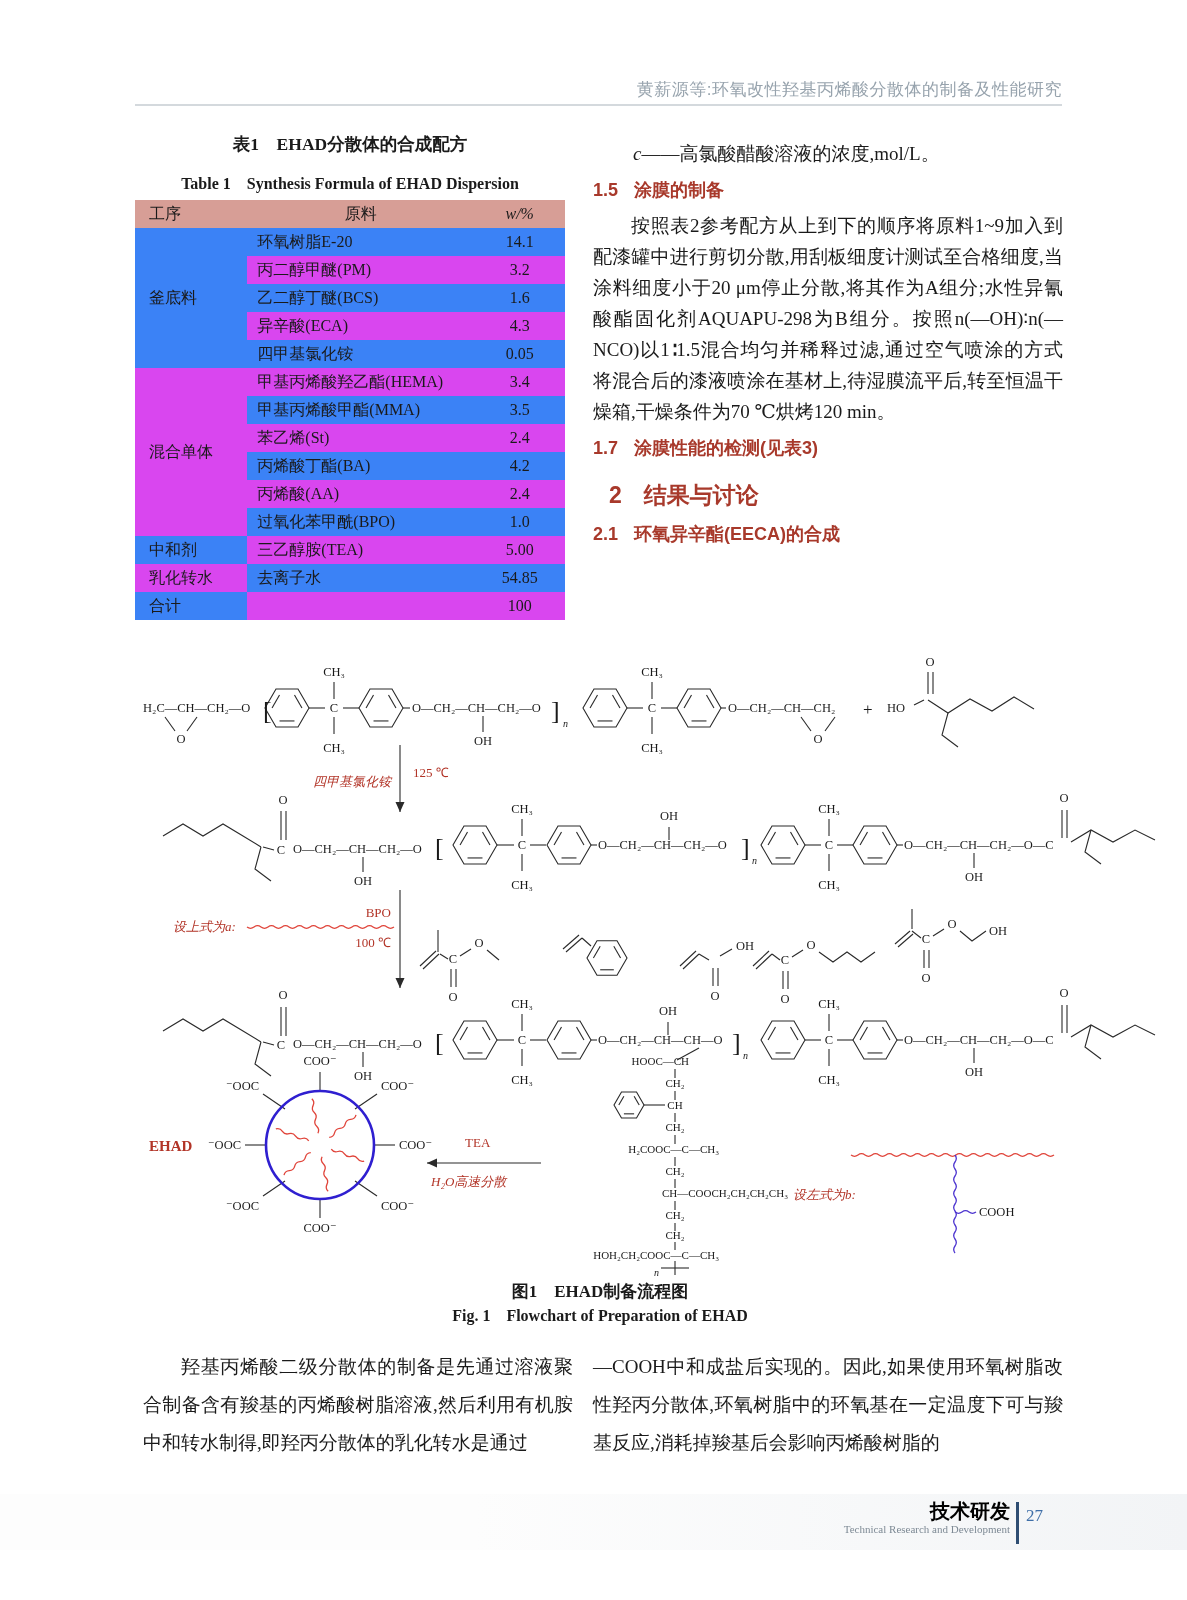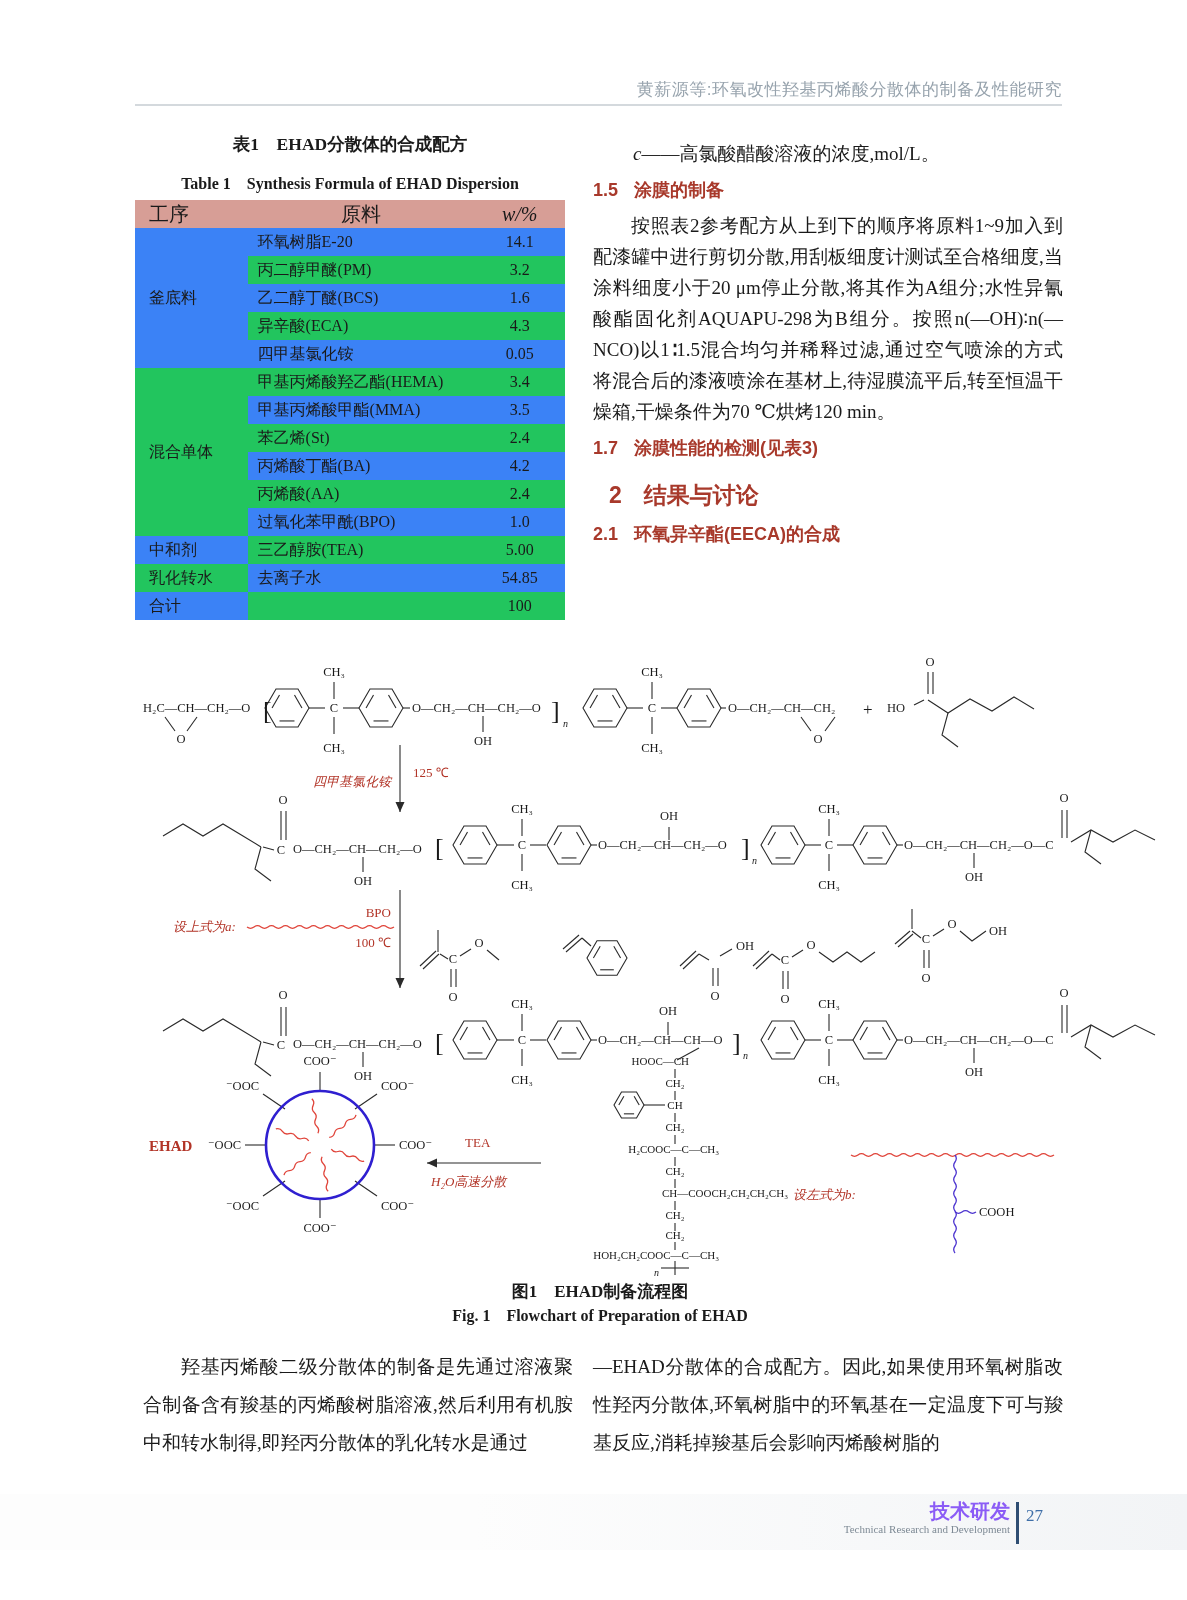--- a/index.html
+++ b/index.html
@@ -9,26 +9,26 @@
   
   .running{top:78px;left:135px;width:927px;text-align:right;font-size:17px;color:#97a3ad;
            font-family:"Liberation Sans","DejaVu Sans",sans-serif;letter-spacing:.5px;}
   .rule{top:104px;left:135px;width:927px;height:2px;background:#d4d9dd;}
   
   .t1zh{top:132px;left:135px;width:430px;text-align:center;font-weight:bold;font-size:17.5px;}
   .t1en{top:174px;left:135px;width:430px;text-align:center;font-weight:bold;font-size:16px;}
   table.t1{top:200px;left:135px;width:430px;border-collapse:collapse;position:absolute;
            font-size:16px;}
   .t1 td,.t1 th{height:28px;padding:0;font-weight:normal;vertical-align:middle;}
-  .t1 .hd{background:#d79e96;font-size:20px;}
+  .t1 .hd{background:#d79e96;font-size:16px;}
   .t1 .hd.wcol{font-style:italic;}
   .t1 .gcol{width:105px;padding-left:14px;text-align:left;}
   .t1 .mcol{width:230px;padding-left:10px;text-align:left;}
   .t1 .vcol{width:95px;text-align:center;}
-  .t1 .p{background:#22c55e;margin-top:14px;}
+  .t1 .p{background:#d946ef;margin-top:14px;}
   .t1 .w{background:#3b82f6;}
   
   .rcol{top:138px;left:593px;width:470px;font-size:19px;line-height:31px;}
   .rcol p{margin:0;text-align:justify;}
   .cdef{padding-left:40px;}
   .h3{color:#a8392b;font-weight:bold;font-family:"Liberation Sans","DejaVu Sans",sans-serif;
       font-size:18px;margin:6px 0 4px 0;}
   .h3 .num{margin-right:16px;}
   .ind{text-indent:2em;}
   .h1r{color:#a8392b;font-weight:bold;font-family:"Liberation Sans","DejaVu Sans",sans-serif;
@@ -52,21 +52,21 @@
   .figcapen{top:1306px;left:135px;width:930px;text-align:center;font-weight:bold;font-size:16px;}
   
   .botl{top:1348px;left:143px;width:430px;font-size:19px;line-height:38px;text-align:justify;}
   .botr{top:1348px;left:593px;width:470px;font-size:19px;line-height:38px;text-align:justify;}
   .botl p,.botr p{margin:0;}
   
   .fband{top:1494px;left:0;width:1187px;height:56px;
          background:linear-gradient(to right,#fdfdfd 40%,#f2f4f6);}
   .ftxt{top:1500px;left:700px;width:310px;text-align:right;}
   .fzh{font-family:"Liberation Sans","DejaVu Sans",sans-serif;font-weight:bold;font-size:20px;
-       color:#8b5cf6;line-height:22px;}
+       color:#000000;line-height:22px;}
   .fen{font-size:11px;color:#7e8a95;line-height:14px;}
   .fbar{top:1502px;left:1016px;width:3px;height:42px;background:#2e4d72;}
   .fpg{top:1506px;left:1026px;font-size:17px;color:#3f6fa8;font-family:"Liberation Serif",serif;}
 </style>
 </head>
 <body>
 
 <div class="abs running">黄薪源等:环氧改性羟基丙烯酸分散体的制备及性能研究</div>
 <div class="abs rule"></div>
 
@@ -451,21 +451,21 @@
     <path d="M820 562 q 3.5 2.6 7 0 q 3.5 -2.6 7 0 q 3.5 2.6 7 0" class="bwav"></path>
     <text x="14" y="501" text-anchor="start" class="redb">EHAD</text>
   </svg>
 <div class="abs figcapzh">图1　EHAD制备流程图</div>
 <div class="abs figcapen">Fig. 1　Flowchart of Preparation of EHAD</div>
 
 <div class="abs botl">
     <p class="ind">羟基丙烯酸二级分散体的制备是先通过溶液聚合制备含有羧基的丙烯酸树脂溶液,然后利用有机胺中和转水制得,即羟丙分散体的乳化转水是通过</p>
   </div>
 <div class="abs botr">
-    <p>—EHAD分散体的合成配方。因此,如果使用环氧树脂改性羟丙分散体,环氧树脂中的环氧基在一定温度下可与羧基反应,消耗掉羧基后会影响丙烯酸树脂的</p>
+    <p>—COOH中和成盐后实现的。因此,如果使用环氧树脂改性羟丙分散体,环氧树脂中的环氧基在一定温度下可与羧基反应,消耗掉羧基后会影响丙烯酸树脂的</p>
   </div>
 
 <div class="abs fband"></div>
 <div class="abs ftxt">
   <div class="fzh">技术研发</div>
   <div class="fen">Technical Research and Development</div>
 </div>
 <div class="abs fbar"></div>
 <div class="abs fpg">27</div>
 

